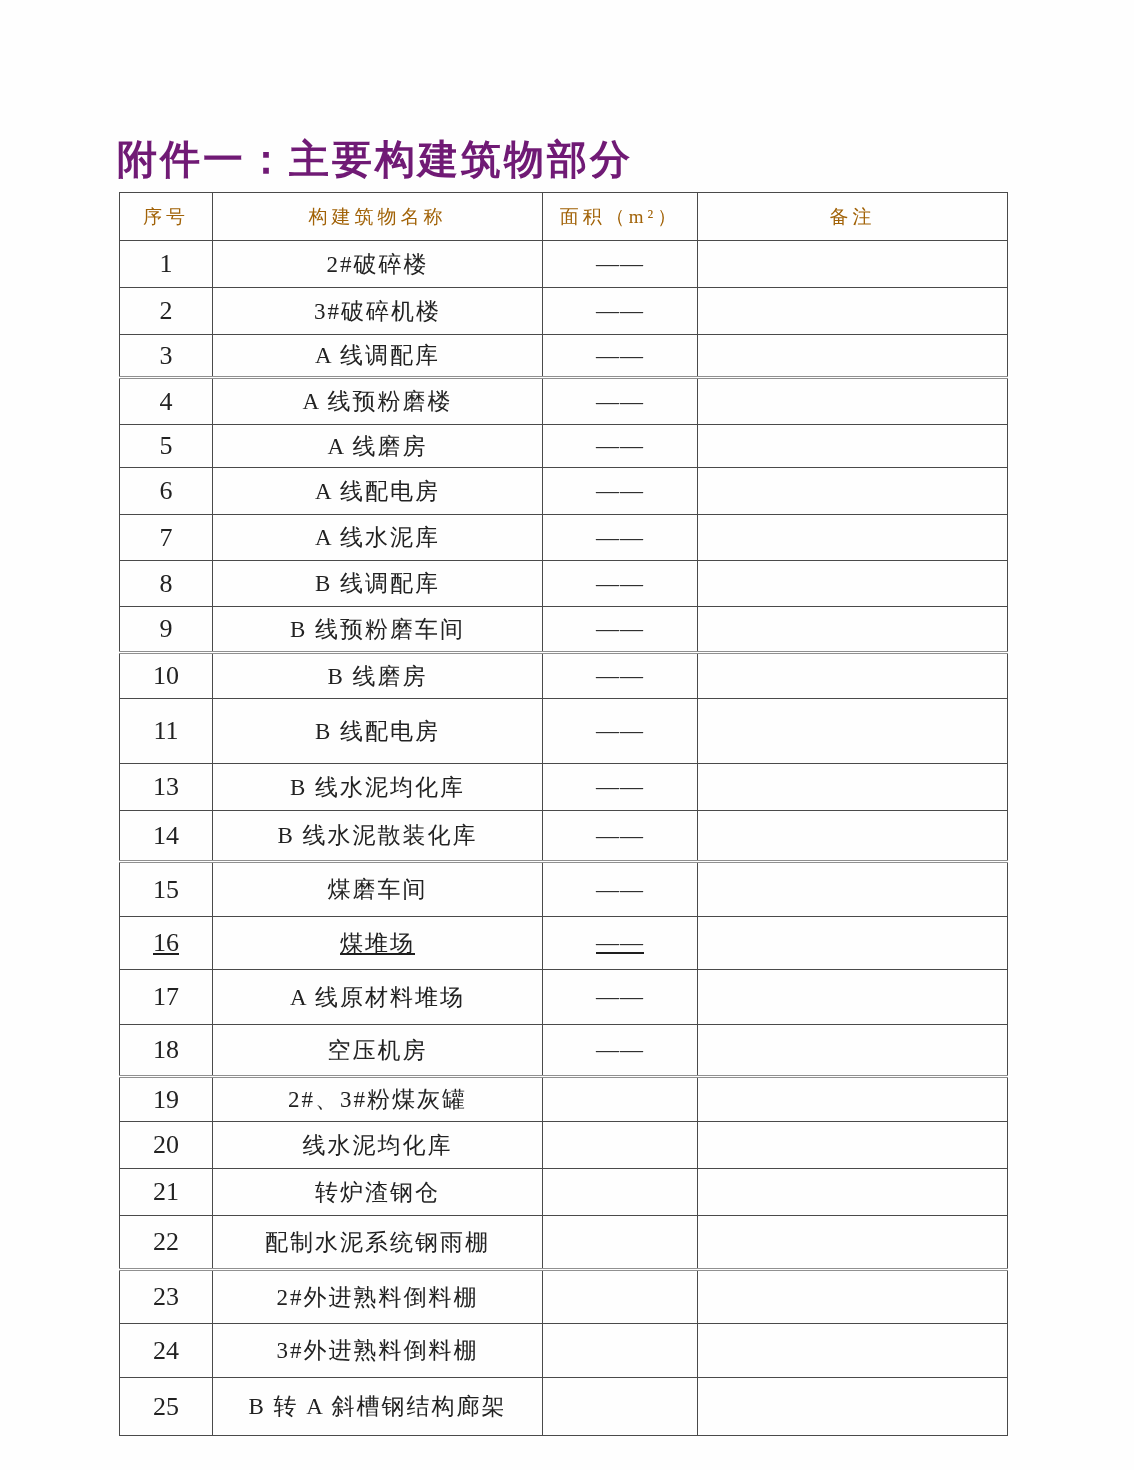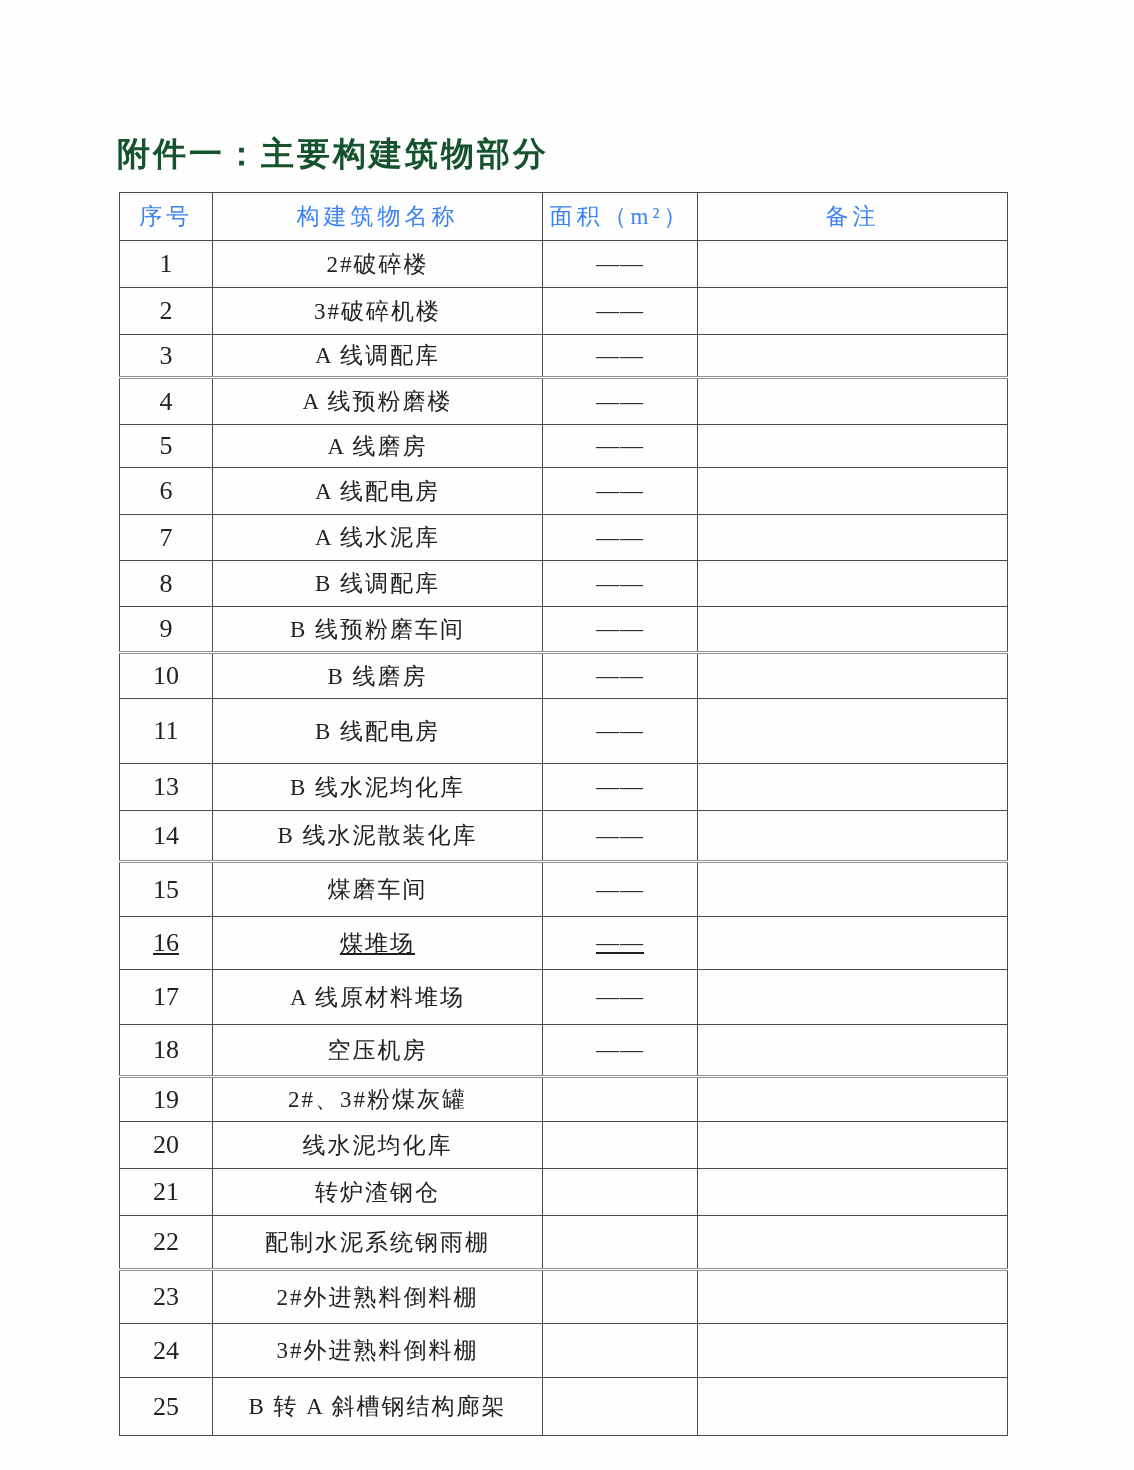--- a/index.html
+++ b/index.html
@@ -13,25 +13,25 @@
     height: 1470px;
     background: #fefefe;
     font-family: "Liberation Serif", "DejaVu Serif", serif;
     color: #1e1e1e;
     overflow: hidden;
   }
   .doc-title {
     position: absolute;
     left: 117px;
     top: 132px;
-    font-size: 33px;
+    font-size: 40px;
     font-weight: 700;
     letter-spacing: 3px;
     white-space: nowrap;
-    color: #14532d;
+    color: #701a75;
   }
   table.main-table {
     position: absolute;
     left: 119px;
     top: 192px;
     width: 888px;
     border-collapse: collapse;
     table-layout: fixed;
   }
   col.c1 { width: 93px; }
@@ -42,23 +42,23 @@
     border: 1px solid #4a4a4a;
     text-align: center;
     vertical-align: middle;
     padding: 0;
     font-weight: 400;
     overflow: hidden;
     white-space: nowrap;
   }
   thead tr { height: 48px; }
   th {
-    font-size: 23px;
+    font-size: 19px;
     letter-spacing: 4px;
-    color: #3b82f6;
+    color: #a16207;
   }
   td {
     font-size: 23px;
     letter-spacing: 2px;
     color: #222222;
   }
   td.serial-cell {
     font-size: 26px;
     letter-spacing: 0;
   }

